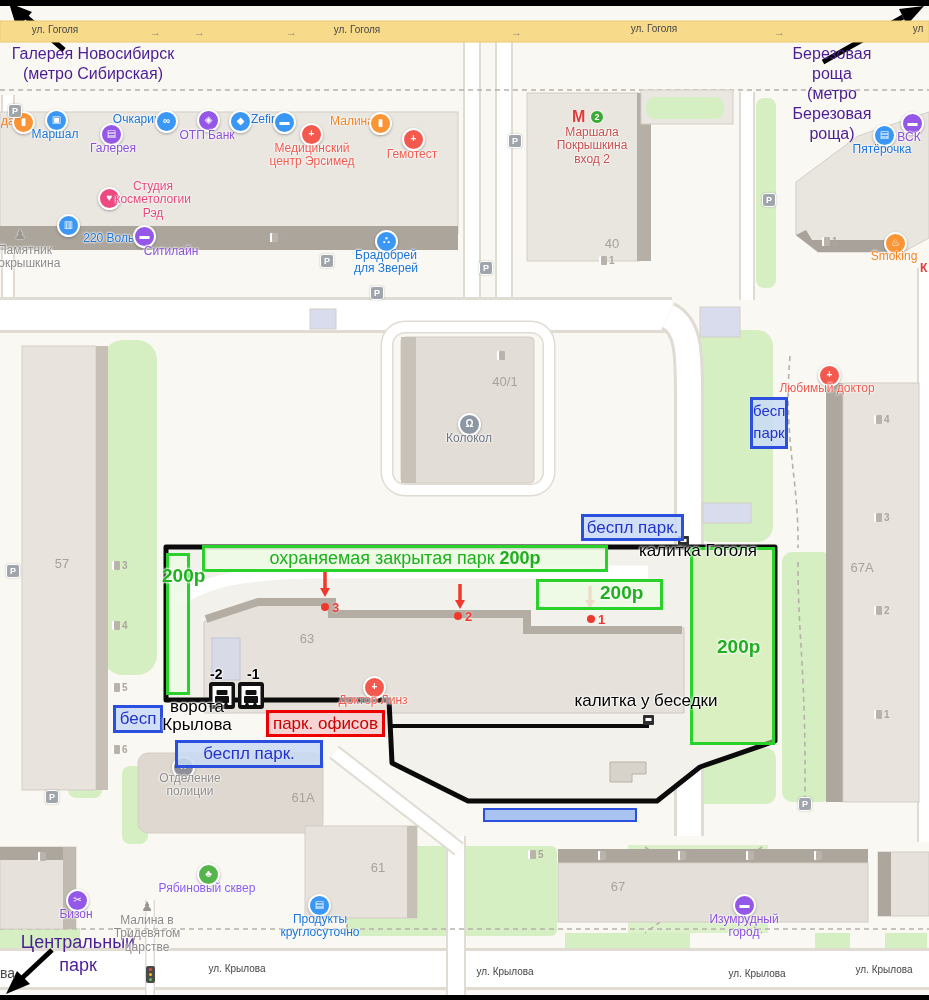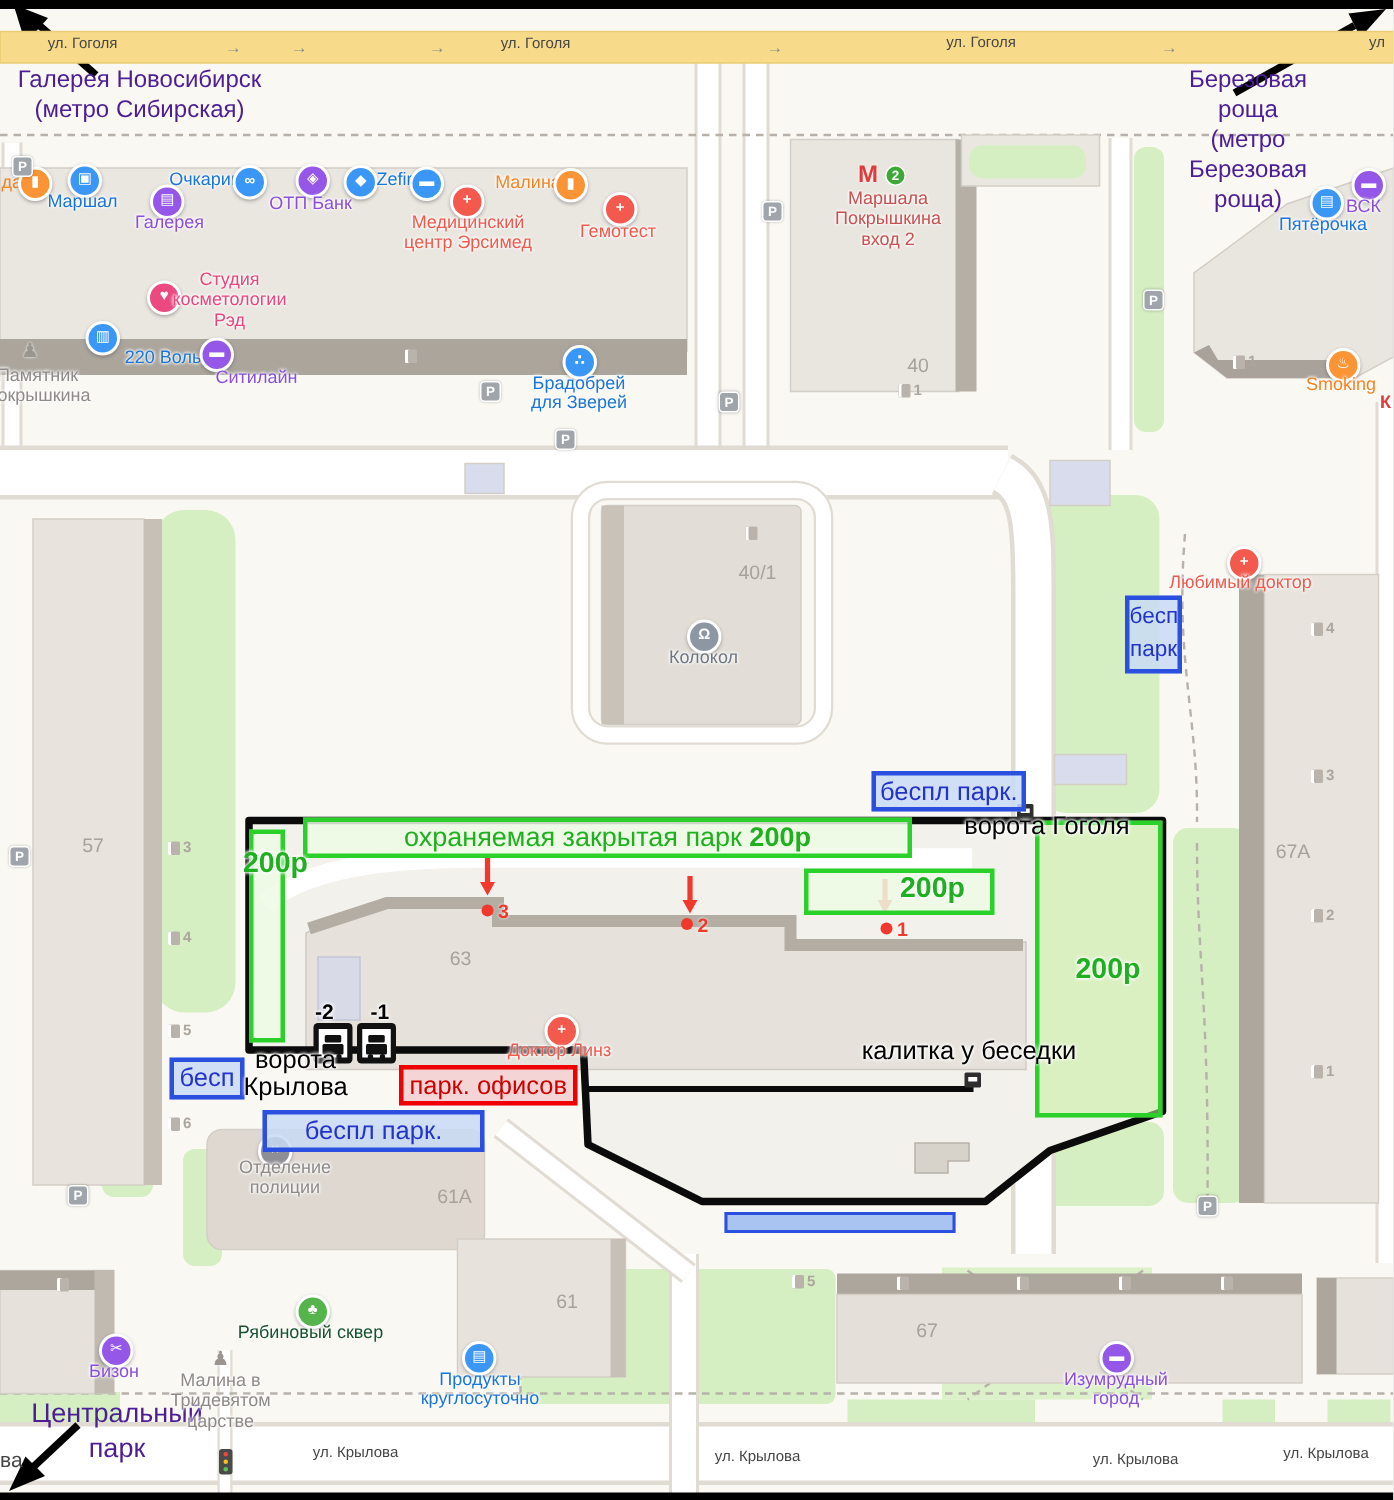--- a/index.html
+++ b/index.html
@@ -8,21 +8,21 @@
   #base{position:absolute;left:0;top:0;}
   
   .st{position:absolute;transform:translateX(-50%);font-size:10px;color:#454545;white-space:nowrap;}
   .stfrag{position:absolute;font-size:14px;color:#454545;}
   .rdarrow{position:absolute;font-size:11px;color:#8a8a8a;}
   
   .pl{position:absolute;transform:translateX(-50%);font-size:12px;line-height:1.12;text-align:center;
       white-space:pre-line;text-shadow:0 0 2px #fff,0 0 2px #fff,0 0 3px #fff;}
   .noctr{transform:none;}
   .c-blue{color:#1A75D8}.c-pur{color:#8B4FD8}.c-org{color:#F5831F}.c-red{color:#EF5A4E}
-  .c-pink{color:#E8467C}.c-green{color:#14532d}.c-gray{color:#8E8A88}.c-metro{color:#C75050;font-weight:normal}
+  .c-pink{color:#E8467C}.c-green{color:#8b5cf6}.c-gray{color:#8E8A88}.c-metro{color:#C75050;font-weight:normal}
   .c-bell{color:#6E7680}
   
   .ic{position:absolute;width:19px;height:19px;margin:-10px 0 0 -10px;border-radius:50%;
       border:2px solid #fff;box-shadow:0 1px 2.5px rgba(60,60,60,.4);color:#fff;font-size:10px;
       line-height:17px;text-align:center;font-weight:bold;}
   .mon{position:absolute;color:#9A958E;font-size:13px;transform:translate(-50%,-50%);text-shadow:0 0 2px #fff;}
   
   .bn{position:absolute;transform:translateX(-50%);font-size:13px;color:#A7A29B;}
   
   .ent{position:absolute;display:flex;align-items:center;gap:2px;color:#ACA69F;font-size:10px;}
@@ -435,21 +435,21 @@
 
 <div class="bluebox" style="left:750px;top:397px;width:32px;height:46px;font-size:15px;line-height:22px;">бесп
 парк</div>
 <div class="bluebox" style="left:581px;top:514px;width:97px;height:21px;line-height:21px;">беспл парк.</div>
 <div class="bluebox" style="left:113px;top:705px;width:44px;height:22px;line-height:22px;">бесп</div>
 <div class="bluebox" style="left:175px;top:740px;width:142px;height:22px;line-height:22px;">беспл парк.</div>
 <div class="bluebox" style="left:483px;top:808px;width:150px;height:10px;border-width:2.5px;background:rgba(160,190,240,.9);"></div>
 
 <div class="redbox" style="left:266px;top:710px;width:113px;height:21px;line-height:21px;">парк. офисов</div>
 
-<span class="blk" style="left:698px;top:542px;">ворота Гоголя</span>
+<span class="blk" style="left:698px;top:542px;">калитка Гоголя</span>
 <span class="blk" style="left:197px;top:698px;">ворота
 Крылова</span>
 <span class="blk" style="left:646px;top:692px;">калитка у беседки</span>
 <span class="blk noctr b" style="left:210px;top:667px;transform:none;font-size:14px;">-2</span>
 <span class="blk noctr b" style="left:247px;top:667px;transform:none;font-size:14px;">-1</span>
 
 <span class="rnum" style="left:332px;top:600px;">3</span>
 <span class="rnum" style="left:465px;top:609px;">2</span>
 <span class="rnum" style="left:598px;top:612px;">1</span>
 

